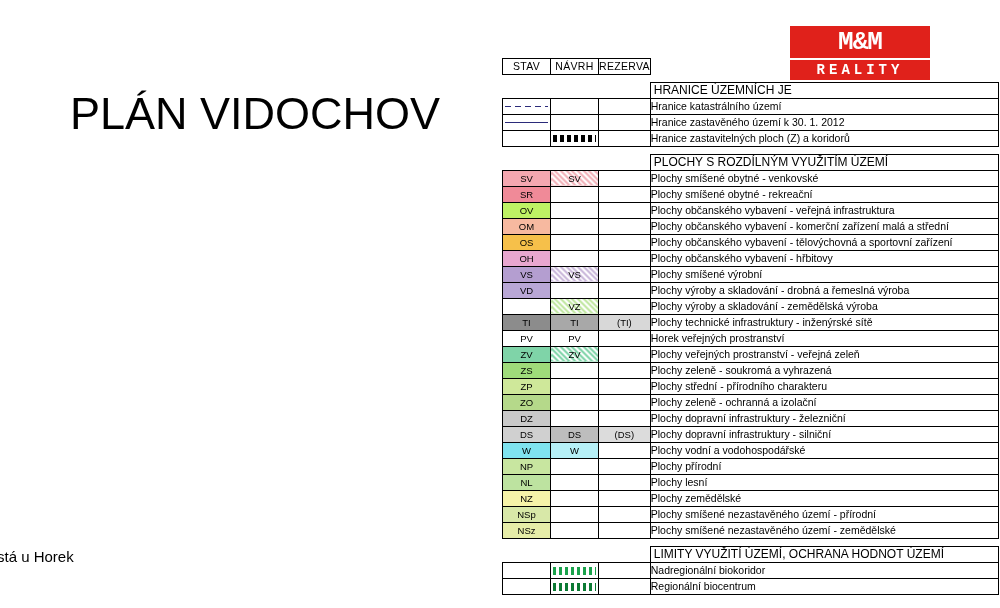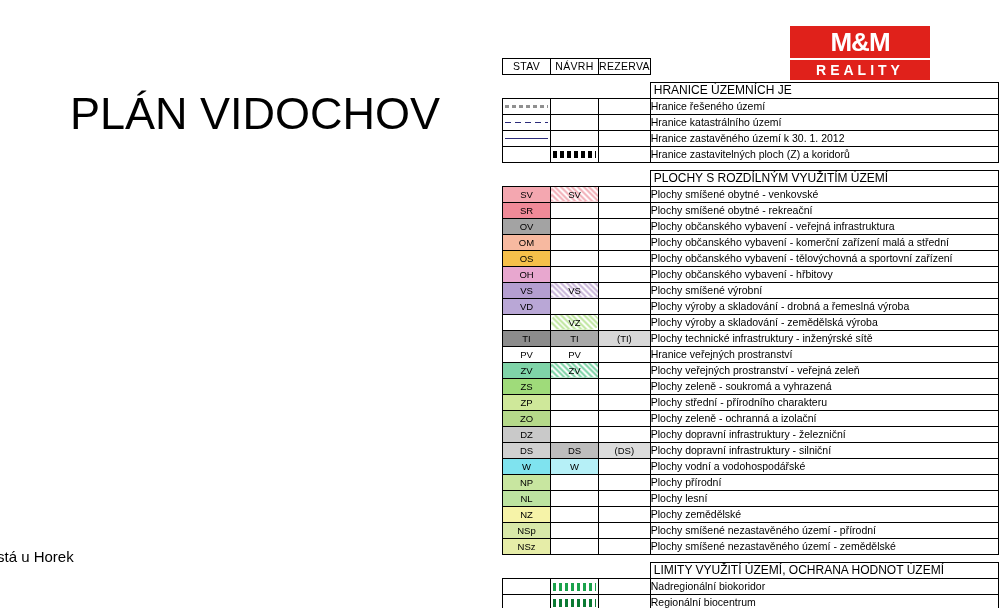--- a/index.html
+++ b/index.html
@@ -38,21 +38,21 @@
   #legend-title{
     position:absolute;
     left:3px; top:2px;
     font-size:32px;
     letter-spacing:0.5px;
   }
   
   #logo{
     position:absolute;
     left:290px; top:26px;
-    width:140px; height:58px;
+    width:140px; height:58px;font-family:Liberation Mono, monospace;
   }
   #logo .logo-top{
     position:absolute;left:0;top:0;width:140px;height:32px;
     background:#e0211b;
     color:#ffffff;
     font-weight:bold;
     font-size:26px;
     text-align:center;
     line-height:32px;
     letter-spacing:-1px;
@@ -125,21 +125,20 @@
     height:0;
   }
   .hatch-sv{
     background:repeating-linear-gradient(45deg,#f2b0b8 0 2px,#ffffff 2px 4px);
   }
   .hatch-vs{
     background:repeating-linear-gradient(45deg,#c9b7da 0 2px,#ffffff 2px 4px);
   }
   .hatch-vz{
     background:repeating-linear-gradient(45deg,#c0e7a0 0 2px,#ffffff 2px 4px);
-    border-radius:8px;
   }
   .hatch-zv{
     background:repeating-linear-gradient(45deg,#7fd4a8 0 2px,#ffffff 2px 4px);
   }
 </style>
 </head>
 <body>
 
 <div id="main-title">PLÁN VIDOCHOV</div>
 <div id="footer-note">stá u Horek</div>
@@ -174,30 +173,20 @@
         </tr>
         <tr class="section">
           <td class="nob"></td>
           <td class="nob"></td>
           <td class="nob"></td>
           <td class="desc" style="font-size: 12px;">HRANICE ÚZEMNÍCH JE</td>
         </tr>
         <tr>
           <td>
             <div class="ln" style="position: relative; height: 15px;">
-              <div style="position:absolute;left:2px;right:2px;top:6px;height:3px;background:repeating-linear-gradient(90deg,#909090 0 4px,#fff 4px 7px);"></div>
-            </div>
-          </td>
-          <td class="swatch"></td>
-          <td class="swatch"></td>
-          <td class="desc">Hranice řešeného území</td>
-        </tr>
-        <tr>
-          <td>
-            <div class="ln" style="position: relative; height: 15px;">
               <div style="position:absolute;left:2px;right:2px;top:7px;height:1.5px;background:repeating-linear-gradient(90deg,#2b2b7a 0 6px,#fff 6px 10px);"></div>
             </div>
           </td>
           <td class="swatch"></td>
           <td class="swatch"></td>
           <td class="desc">Hranice katastrálního území</td>
         </tr>
         <tr>
           <td>
             <div class="ln" style="position: relative; height: 15px;">
@@ -236,21 +225,21 @@
           <td class="swatch"></td>
           <td class="desc">Plochy smíšené obytné - venkovské</td>
         </tr>
         <tr>
           <td class="swatch" style="background: rgb(240, 138, 152);">SR</td>
           <td class="swatch"></td>
           <td class="swatch"></td>
           <td class="desc">Plochy smíšené obytné - rekreační</td>
         </tr>
         <tr>
-          <td class="swatch" style="background: #a3a3a3;">OV</td>
+          <td class="swatch" style="background: #bef264;">OV</td>
           <td class="swatch"></td>
           <td class="swatch"></td>
           <td class="desc">Plochy občanského vybavení - veřejná infrastruktura</td>
         </tr>
         <tr>
           <td class="swatch" style="background: rgb(247, 185, 160);">OM</td>
           <td class="swatch"></td>
           <td class="swatch"></td>
           <td class="desc">Plochy občanského vybavení - komerční zařízení malá a střední</td>
         </tr>
@@ -287,21 +276,21 @@
         <tr>
           <td class="swatch" style="background: rgb(140, 140, 140);">TI</td>
           <td class="swatch" style="background: rgb(168, 168, 168);">TI</td>
           <td class="swatch" style="background: rgb(216, 216, 216);">(TI)</td>
           <td class="desc">Plochy technické infrastruktury - inženýrské sítě</td>
         </tr>
         <tr>
           <td class="swatch" style="background: rgb(255, 255, 255);">PV</td>
           <td class="swatch" style="background: rgb(255, 255, 255);">PV</td>
           <td class="swatch"></td>
-          <td class="desc">Hranice veřejných prostranství</td>
+          <td class="desc">Horek veřejných prostranství</td>
         </tr>
         <tr>
           <td class="swatch" style="background: rgb(127, 212, 168);">ZV</td>
           <td class="swatch hatch-zv">ZV</td>
           <td class="swatch"></td>
           <td class="desc">Plochy veřejných prostranství - veřejná zeleň</td>
         </tr>
         <tr>
           <td class="swatch" style="background: rgb(159, 219, 122);">ZS</td>
           <td class="swatch"></td>

